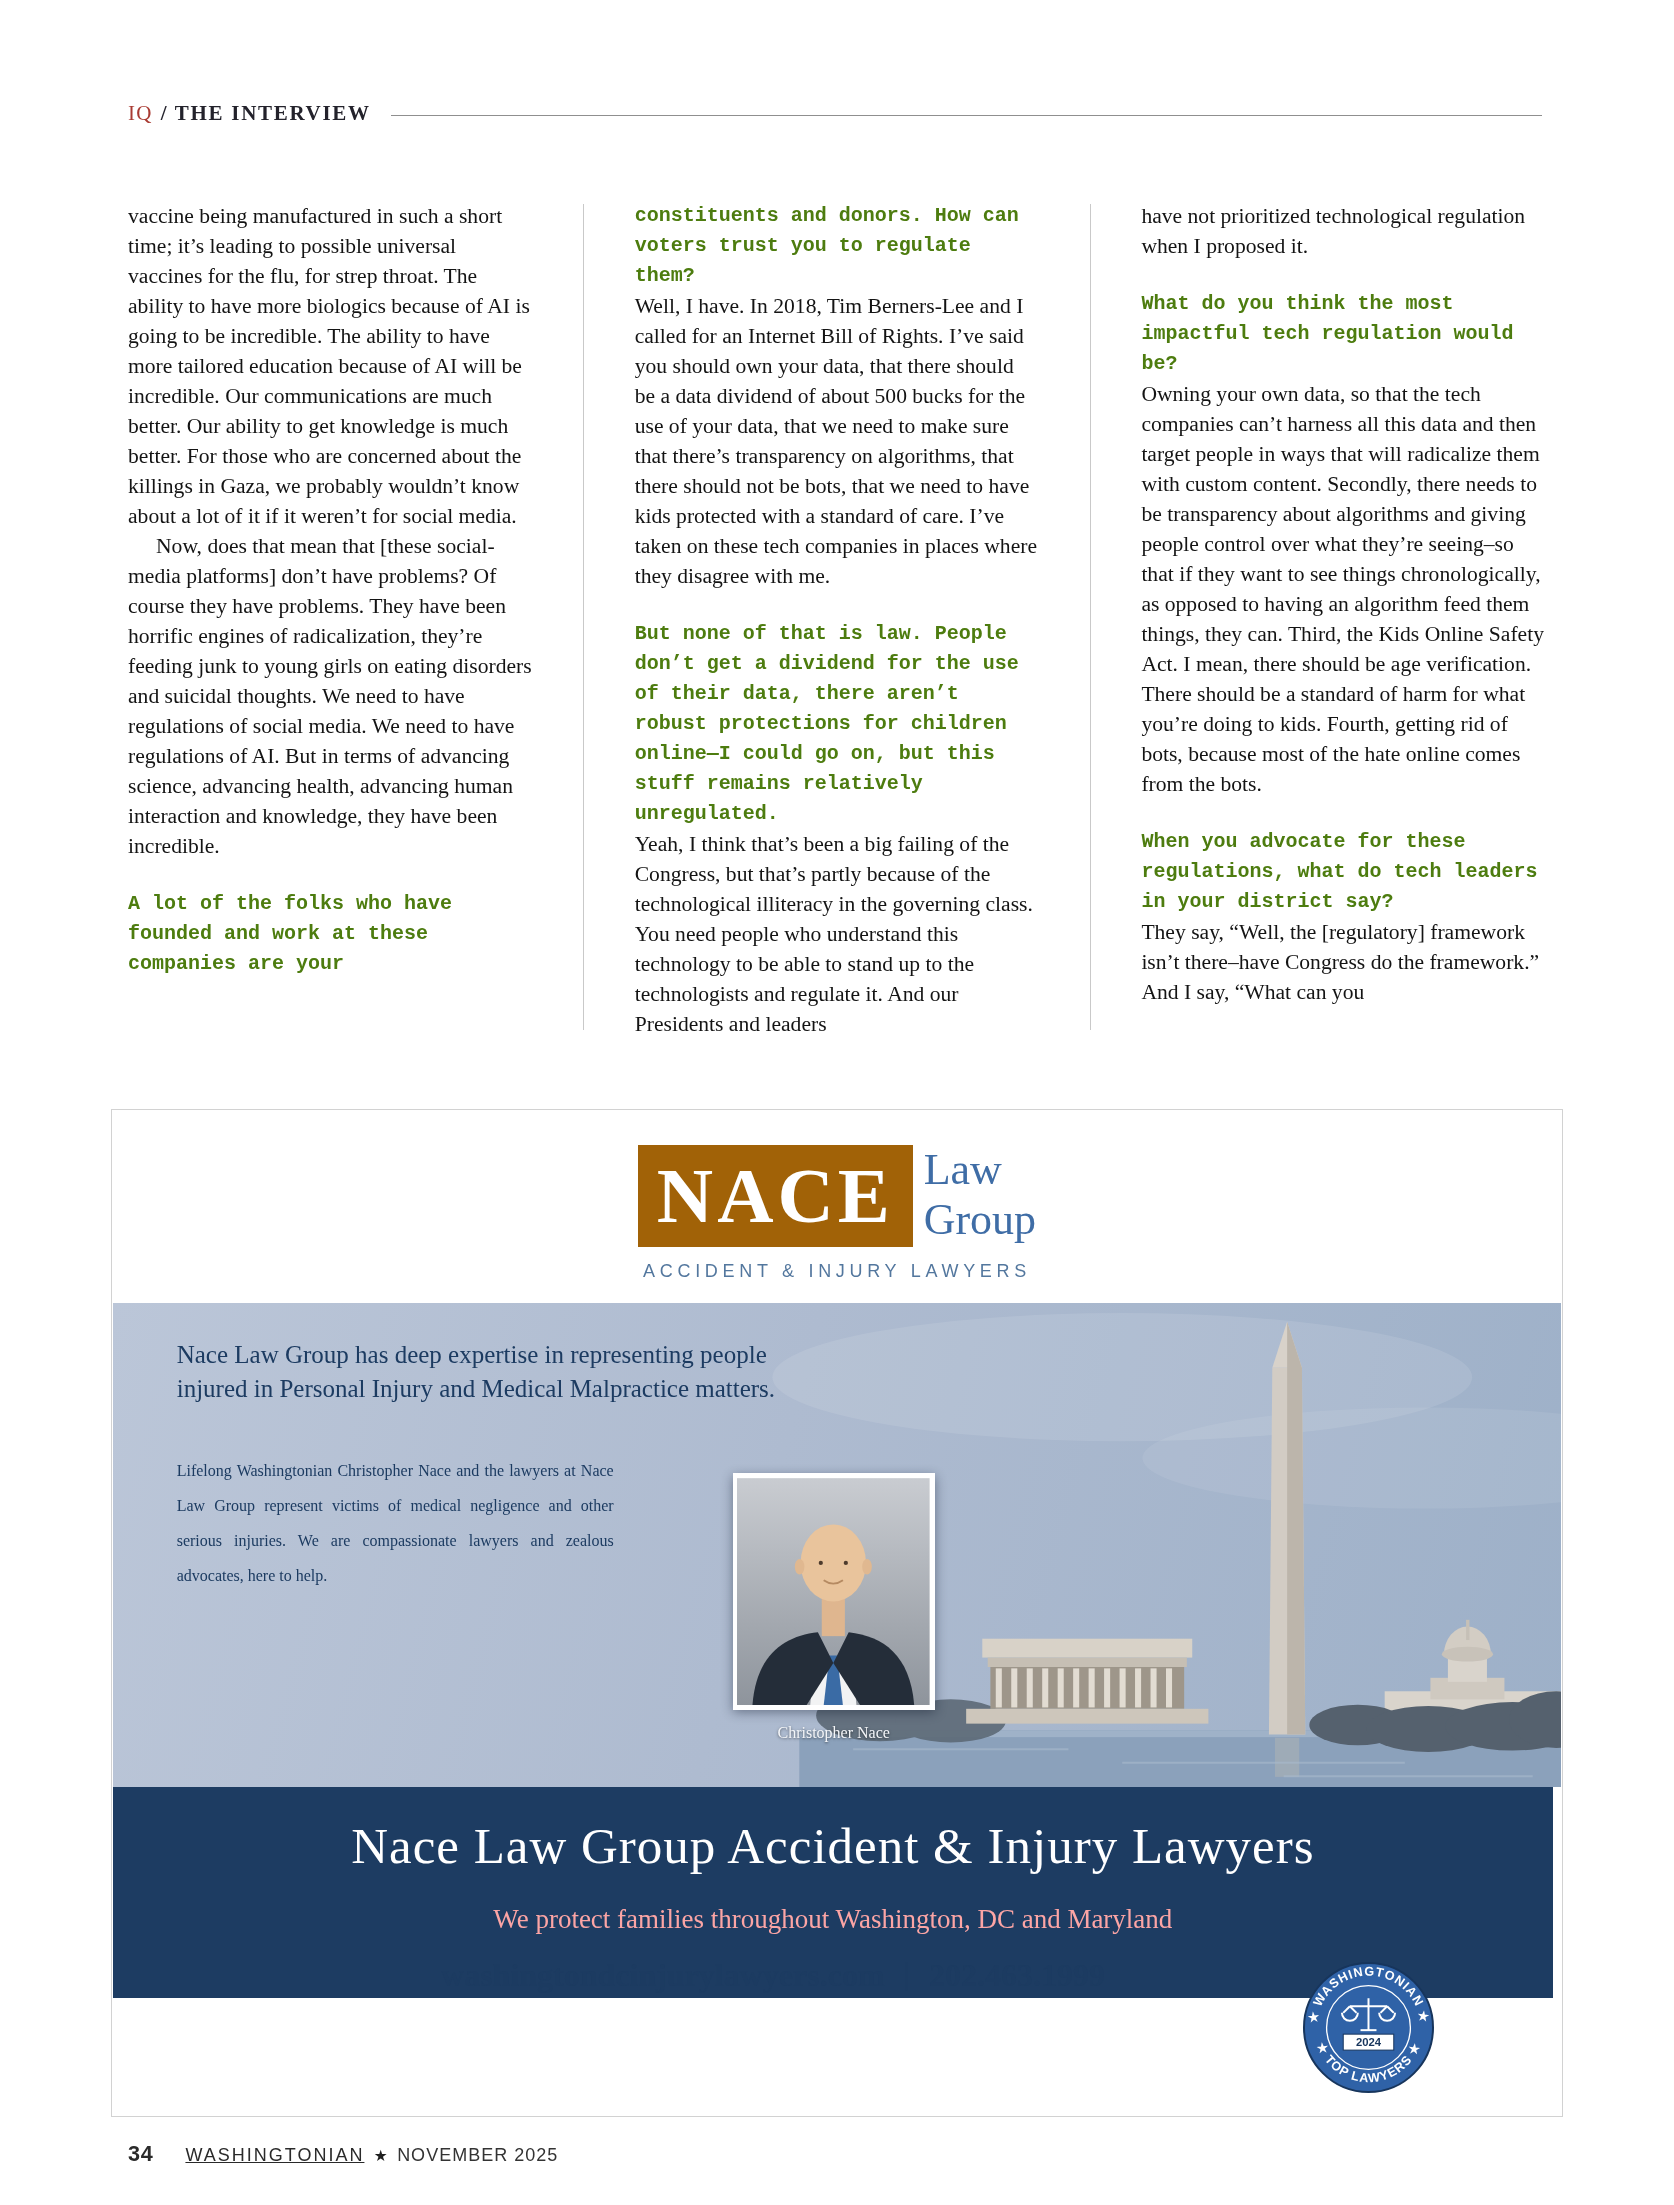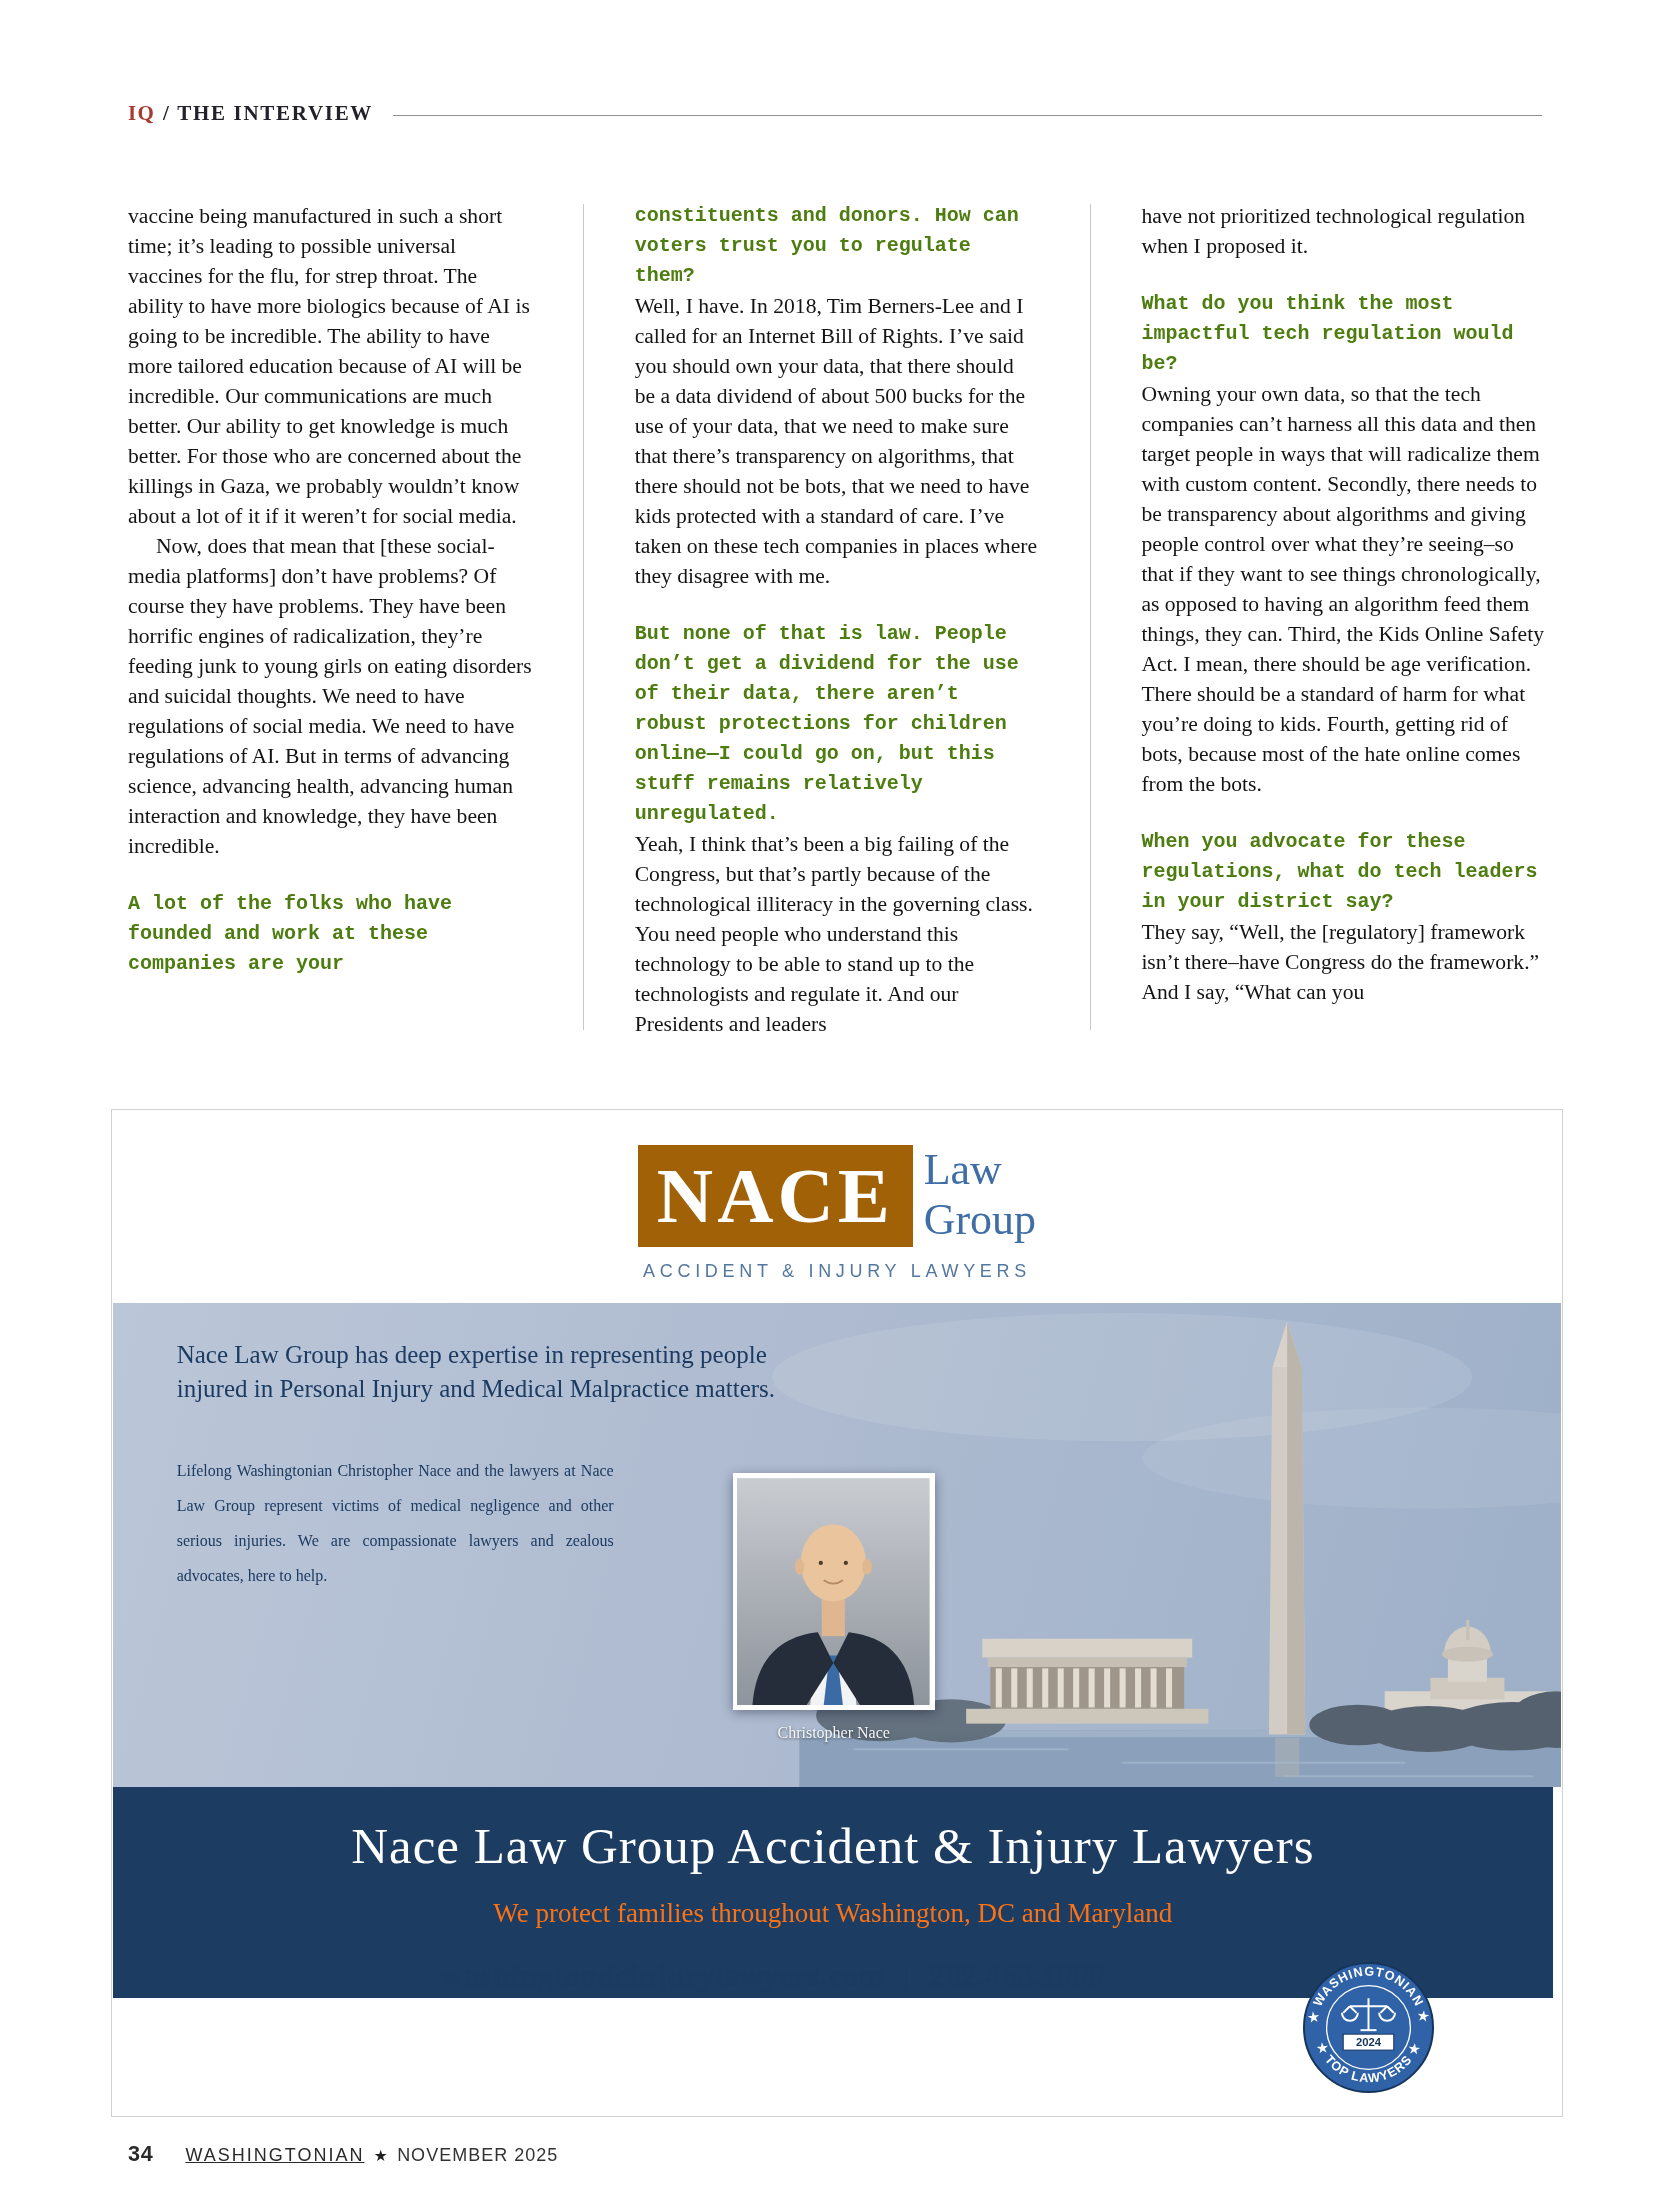--- a/index.html
+++ b/index.html
@@ -5,21 +5,21 @@
   * { margin:0; padding:0; box-sizing:border-box; }
   html,body { background:#e9e9e9; }
   .page {
     position:relative; width:1675px; height:2205px; margin:0 auto;
     background:#ffffff; overflow:hidden;
     font-family:"Liberation Serif", serif; color:#141414;
   }
 
   
   .kicker { position:absolute; left:128px; top:101px; right:133px; display:flex; align-items:center; }
-  .kicker-iq  { font-size:21px; font-weight:bold; letter-spacing:1.3px; color:#a93a32; }
+  .kicker-iq  { font-size:21px; font-weight:normal; letter-spacing:1.3px; color:#a93a32; }
   .kicker-sec { font-size:21px; font-weight:bold; letter-spacing:1.7px; color:#23222b; margin-left:8px; }
   .kicker-rule{ flex:1; height:0; border-top:1.3px solid #8f8f8f; margin-left:20px; margin-top:4px; }
 
   
   .columns { position:absolute; left:128px; top:201px; width:1419px; display:flex; }
   .col { flex:0 0 404px; font-size:21.6px; line-height:30px; color:#141414; }
   .col-rule { width:0.7px; background:#c9c9c9; margin:2.7px 51px 9.4px; }
   .indent { text-indent:28px; }
   .question {
     font-family:Liberation Mono, monospace; font-weight:bold;
@@ -50,21 +50,21 @@
                 font-size:16px; line-height:35px; color:#1c3b61; text-align:justify; }
   .hero-photo { position:absolute; left:620px; top:170px; width:202px; height:237px;
                 background:#fff; padding:4.7px; box-shadow:0 3.4px 10.8px rgba(15,25,45,.45); }
   .hero-photo svg { width:100%; height:100%; display:block; }
   .hero-caption { position:absolute; left:620px; top:421px; width:202px; text-align:center;
                   color:#f4f6f9; font-size:16px; text-shadow:0 0.7px 2.7px rgba(0,0,0,.55); }
 
   .ad-banner { position:absolute; top:677px; left:0.7px; right:9px; height:211px;
                background:#1d3c62; text-align:center; color:#fff; }
   .banner-title { padding-top:30px; font-size:51px; letter-spacing:1px; }
-  .banner-sub   { margin-top:23px; font-size:27px; color:#f97316; }
+  .banner-sub   { margin-top:29px; font-size:27px; color:#fca5a5; }
 
   .ad-contact { position:absolute; top:847px; left:0.7px; right:0.7px; height:160px;
                 display:flex; justify-content:center;
                 font-weight:bold; font-size:32px; color:#1c3b61; padding-right:128px; }
   .contact-sep { margin:0 19px; font-weight:normal; position:relative; top:-2px; }
 
   .ad-badge { position:absolute; right:127px; top:851px; width:133px; height:133px; }
 
   
   .folio { position:absolute; left:128px; top:2141px; display:flex; align-items:baseline;

